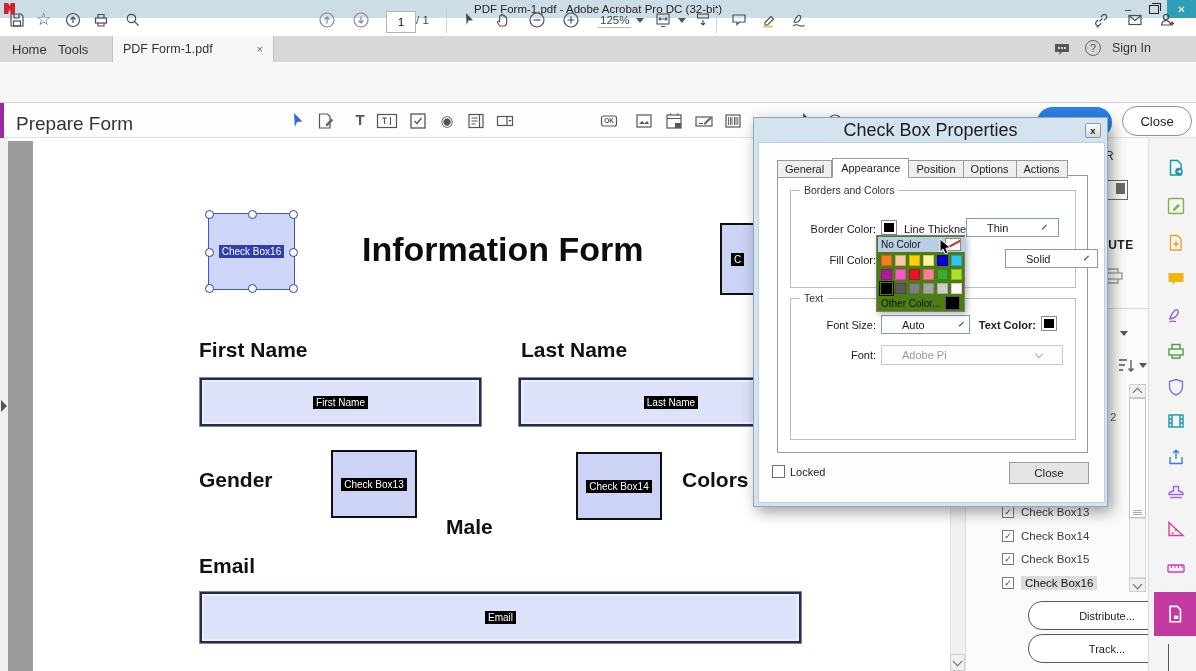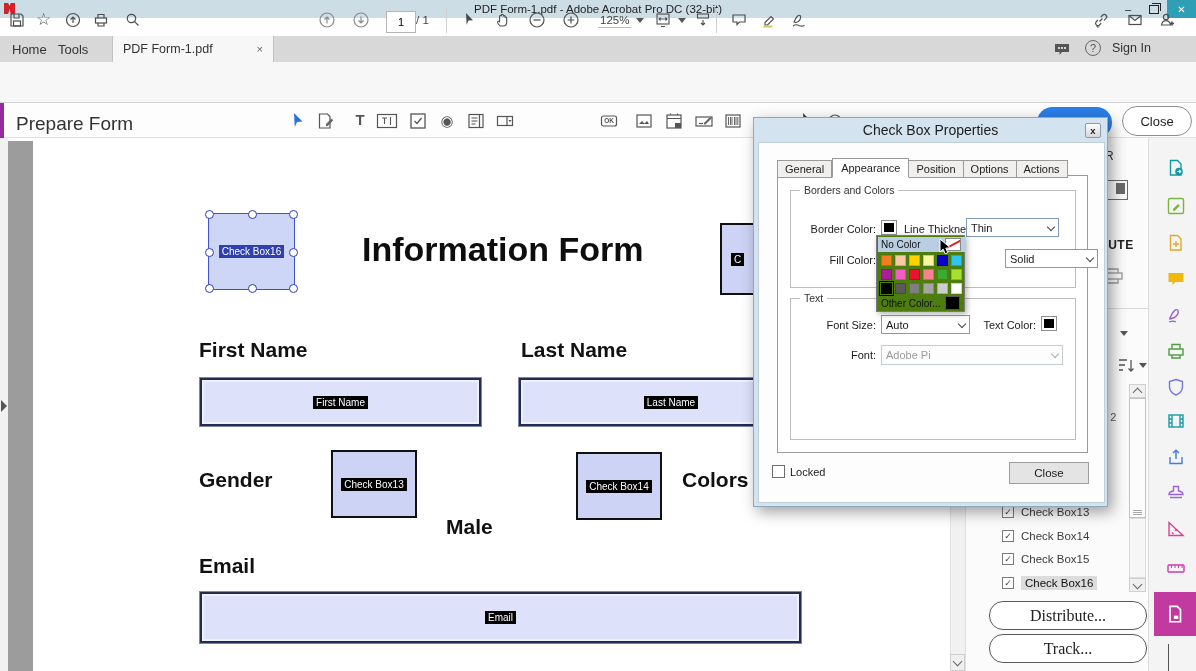--- a/index.html
+++ b/index.html
@@ -67,47 +67,47 @@
   .sb-btn{position:absolute;background:#f0f0f0;border:1px solid #cfcfcf;box-sizing:border-box;display:flex;align-items:center;justify-content:center;}
   .chev{width:6px;height:6px;border-right:1.5px solid #666;border-bottom:1.5px solid #666;}
   .chev.up{transform:rotate(-135deg);margin-top:3px;}
   .chev.down{transform:rotate(45deg);margin-bottom:2px;}
   
   .fieldspanel{left:965px;top:138px;width:183px;height:533px;background:#fbfbfb;border-left:1px solid #e0e0e0;box-sizing:border-box;}
   .frag{position:absolute;color:#333;}
   .fp-row{position:absolute;left:1002px;width:130px;height:18px;display:flex;align-items:center;font-size:11.5px;color:#3c3c3c;}
   .fp-check{width:10px;height:10px;border:1px solid #7a7a7a;background:#fff;font-size:9px;line-height:10px;color:#444;text-align:center;margin-right:7px;flex:none;}
   .fp-label.hl{background:#dcdcdc;color:#111;padding:1px 4px;}
-  .pillbtn{position:absolute;left:989px;width:156px;height:27px;border:1.5px solid #595959;border-radius:14px;background:#fff;
-      font-size:16px;color:#222;display:flex;align-items:center;justify-content:center;font-family:Liberation Serif, serif;}
+  .pillbtn{position:absolute;left:1028px;width:156px;height:27px;border:1.5px solid #595959;border-radius:14px;background:#fff;
+      font-size:11px;color:#222;display:flex;align-items:center;justify-content:center;}
   .minisb{position:absolute;left:1129px;width:17px;box-sizing:border-box;}
   
   .iconrail{left:1148px;top:138px;width:48px;height:533px;background:#f4f4f4;border-left:1px solid #ddd;box-sizing:border-box;}
   .raili{position:absolute;left:1166px;width:20px;height:20px;}
   .railtile{position:absolute;left:1154px;top:592px;width:42px;height:44px;background:#c2399f;display:flex;align-items:center;justify-content:center;}
   
   .dialog{position:absolute;left:753px;top:117px;width:355px;height:390px;background:#d3e3ef;
       border:1px solid #8fa9bc;box-sizing:border-box;box-shadow:4px 5px 14px rgba(0,0,0,.38);z-index:50;}
-  .dlg-title{position:absolute;left:0;top:0;width:100%;height:24px;text-align:center;line-height:24px;font-size:14px;color:#1c1c1c;}
+  .dlg-title{position:absolute;left:0;top:0;width:100%;height:24px;text-align:center;line-height:24px;font-size:18px;color:#1c1c1c;}
   .dlg-x{position:absolute;left:331px;top:5px;width:16px;height:15px;background:linear-gradient(#fdfdfd,#d7d7d7);
       border:1px solid #8a9cab;border-radius:2px;font-size:9.5px;font-weight:bold;color:#222;display:flex;align-items:center;justify-content:center;box-sizing:border-box;}
   .dlg-body{position:absolute;left:4px;top:24px;width:347px;height:361px;background:#fdfdfd;border:1px solid #c0cfda;box-sizing:border-box;}
   .dlg-tabs{position:absolute;left:23px;top:40px;display:flex;z-index:3;}
   .dtab{font-size:11px;color:#222;padding:2px 7px;background:#f0efee;border:1px solid #9a9a9a;border-left:none;margin-top:2px;}
   .dtab:first-child{border-left:1px solid #9a9a9a;}
   .dtab.active{background:#fff;border-left:1px solid #9a9a9a;border-bottom-color:#fff;margin-top:0;padding:3px 8px;}
   .dlg-panel{position:absolute;left:23px;top:57px;width:311px;height:278px;background:#fff;border:1px solid #9a9a9a;box-sizing:border-box;z-index:2;}
   .grp{position:absolute;border:1px solid #bdbdbd;}
   .legend{position:absolute;top:-7px;left:9px;background:#fff;padding:0 4px;font-size:10.5px;color:#333;}
   .dlbl{position:absolute;font-size:11px;color:#1a1a1a;}
   .r{text-align:right;width:90px;}
   .sw{position:absolute;width:16px;height:15px;border:1px solid #8e8e8e;background:#fff;display:flex;align-items:center;justify-content:center;box-sizing:border-box;}
   .sw>div{width:10px;height:9px;background:#000;}
   .dd{position:absolute;border:1px solid #7f9db9;background:#fff;font-size:11px;color:#1a1a1a;
-      display:flex;align-items:center;padding:0 4px;box-sizing:border-box;gap:36px;}
+      display:flex;align-items:center;padding:0 20px;box-sizing:border-box;gap:36px;}
   .dd .dchev{margin-left:auto;width:5px;height:5px;border-right:1.3px solid #444;border-bottom:1.3px solid #444;transform:rotate(45deg);margin-bottom:2px;}
   .dd.disabled{color:#9a9a9a;border-color:#c3ccd2;background:#fdfdfd;}
   .dd.disabled .dchev{border-color:#aaa;}
   
   .cpop{position:absolute;left:122px;top:117px;width:89px;height:77px;background:#4d7c0f;border:1px solid #7a7a7a;
       box-shadow:2px 2px 6px rgba(0,0,0,.3);z-index:6;box-sizing:border-box;}
   .nocolor{position:absolute;left:1px;top:1px;width:85px;height:15px;background:#b9cee3;display:flex;align-items:center;font-size:10px;color:#111;padding-left:3px;}
   .nc-sw{position:absolute;right:3px;top:2px;width:14px;height:11px;border:1px solid #888;background:#fff;overflow:hidden;}
   .nc-sw:before{content:"";position:absolute;left:-2px;top:4px;width:20px;height:1.5px;background:#d22;transform:rotate(-28deg);}
   .swgrid{position:absolute;left:2px;top:17px;width:85px;line-height:0;}
@@ -577,21 +577,21 @@
           <span class="dchev"></span>
       </div>
       <div class="grp" style="left:12px;top:122px;width:284px;height:140px;">
         <span class="legend">Text</span>
       </div>
       <div class="dlbl r" style="left:8px;top:143px;">Font Size:</div>
       <div class="dd" style="left:103px;top:139px;width:89px;height:19px;">
         <span>Auto</span>
           <span class="dchev"></span>
       </div>
-      <div class="dlbl r" style="left:168px;top:143px;">Text Color:</div>
+      <div class="dlbl r" style="left:168px;top:143px;font-weight:bold;">Text Color:</div>
       <div class="sw" style="left:263px;top:140px;">
           <div></div>
         </div>
       <div class="dlbl r" style="left:8px;top:173px;">Font:</div>
       <div class="dd disabled" style="left:103px;top:169px;width:182px;height:20px;">
         <span>Adobe Pi</span>
           <span class="dchev"></span>
       </div>
     </div>
 

